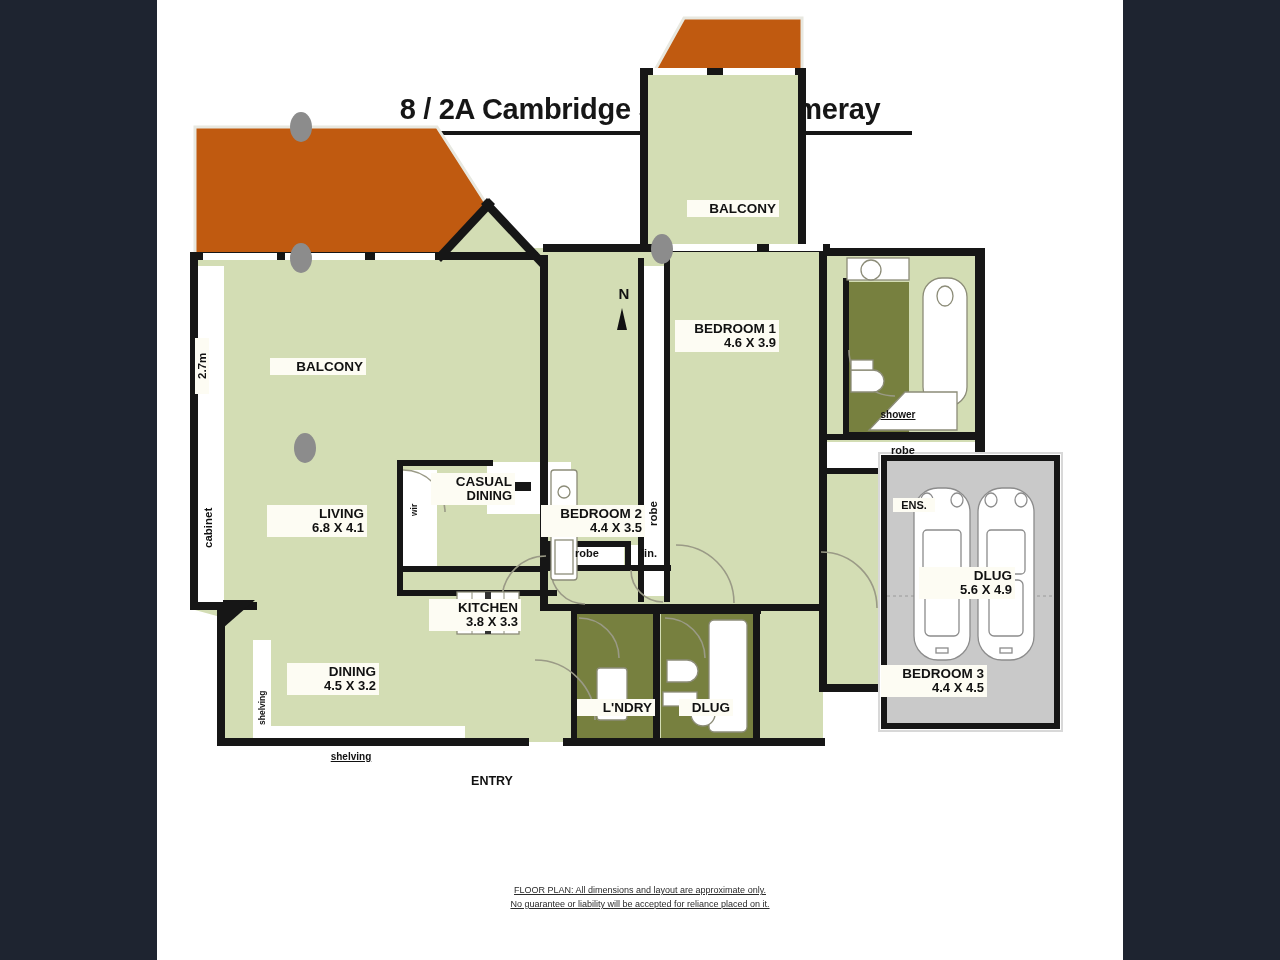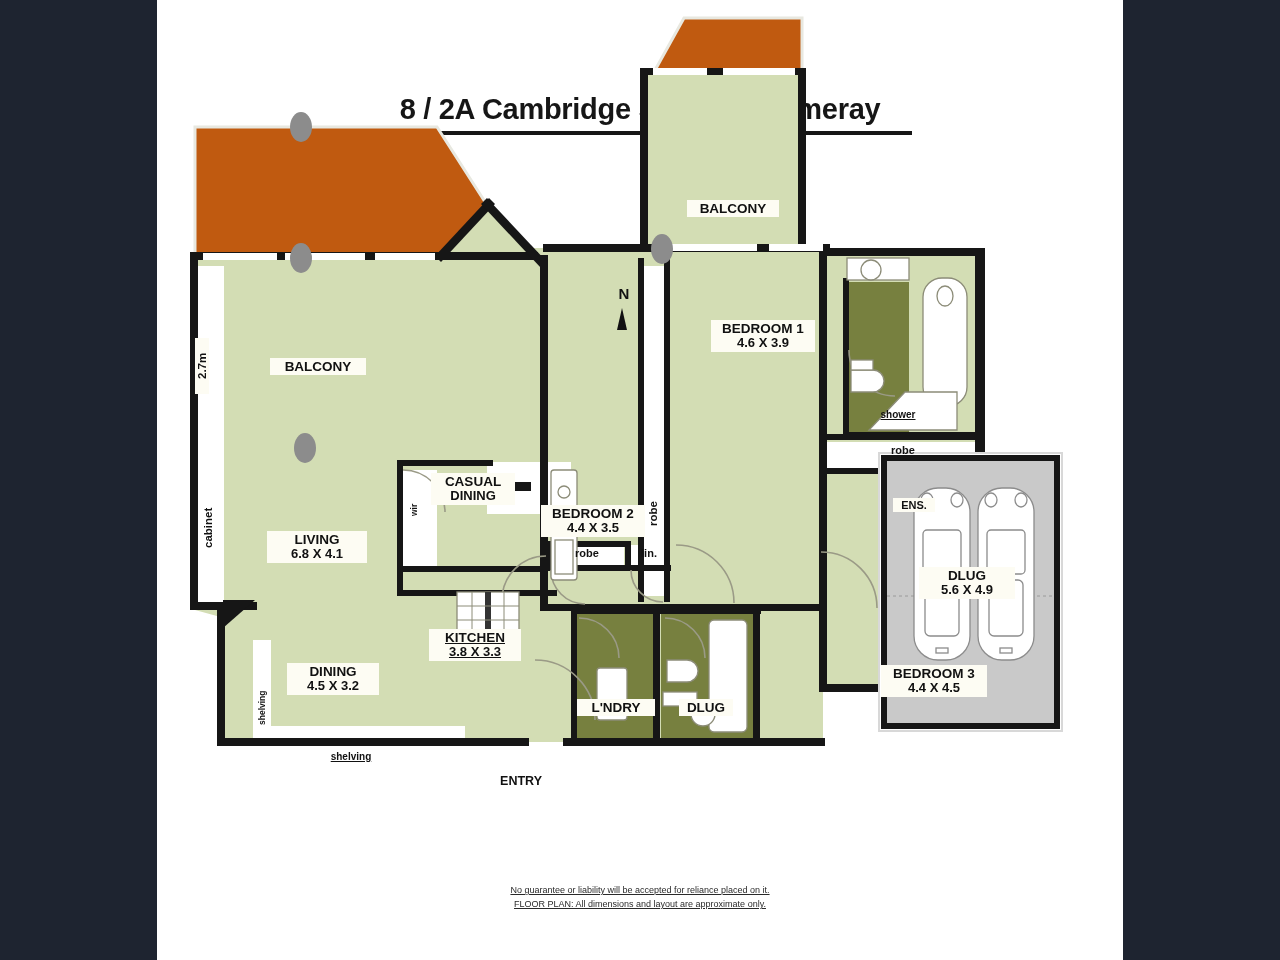--- a/index.html
+++ b/index.html
@@ -39,21 +39,21 @@
     position:absolute;
     background:#fdfcf3;
     color:#111;
     font-weight:bold;
     text-align:center;
     line-height:1.12;
     white-space:nowrap;
     padding:1px 3px;
     box-sizing:border-box;
   }
-  .lbl.room{font-size:13.5px;}
+  .lbl.room{font-size:13.5px;text-align:right;}
   .lbl.room .dim{font-size:13px;font-weight:bold;display:block;}
   .lbl.small{font-size:11px;font-weight:bold;}
   .lbl.tiny{font-size:10px;font-weight:bold;background:transparent;text-decoration:underline;}
   .lbl.plain{background:transparent;}
   .vlabel{
     position:absolute;
     writing-mode:vertical-rl;
     transform:rotate(180deg);
     transform-origin:center;
     background:#fdfcf3;
@@ -70,21 +70,21 @@
     font-size:15px;font-weight:bold;color:#111;
   }
   .north-arrow{
     position:absolute;left:460px;top:308px;width:0;height:0;
     border-left:5px solid transparent;border-right:5px solid transparent;
     border-bottom:22px solid #111;
   }
 
   
   .entry{
-    position:absolute;left:285px;top:774px;width:100px;text-align:right;
+    position:absolute;left:285px;top:774px;width:100px;text-align:center;
     font-size:12.5px;font-weight:bold;color:#111;
   }
 
   
   .footer{
     position:absolute;left:0;top:884px;width:966px;text-align:center;
     font-size:9px;color:#2a2a2a;line-height:1.55;
   }
   .footer span{display:block;text-decoration:underline;}
 </style>
@@ -321,41 +321,41 @@
     </div>
 
     <div class="lbl room" style="left:113px;top:358px;width:96px;">
       <span>BALCONY</span>
     </div>
 
     <div class="lbl room" style="left:530px;top:200px;width:92px;">
       <span>BALCONY</span>
     </div>
 
-    <div class="lbl room" style="left:110px;top:505px;width:100px;margin-top:26px;">
+    <div class="lbl room" style="left:110px;top:505px;width:100px;">
       <span>LIVING</span>
       <span class="dim">6.8 X 4.1</span>
     </div>
 
     <div class="lbl room" style="left:274px;top:473px;width:84px;">
       <span>CASUAL</span>
       <span class="dim">DINING</span>
     </div>
 
     <div class="lbl room" style="left:130px;top:663px;width:92px;">
       <span>DINING</span>
       <span class="dim">4.5 X 3.2</span>
     </div>
 
-    <div class="lbl room" style="left:272px;top:629px;width:92px;text-decoration:underline;">
+    <div class="lbl room" style="left:272px;top:599px;width:92px;">
       <span>KITCHEN</span>
       <span class="dim">3.8 X 3.3</span>
     </div>
 
-    <div class="lbl room" style="left:518px;top:320px;width:104px;margin-left:36px;">
+    <div class="lbl room" style="left:518px;top:320px;width:104px;">
       <span>BEDROOM 1</span>
       <span class="dim">4.6 X 3.9</span>
     </div>
 
     <div class="lbl room" style="left:384px;top:505px;width:104px;">
       <span>BEDROOM 2</span>
       <span class="dim">4.4 X 3.5</span>
     </div>
 
     <div class="lbl room" style="left:724px;top:665px;width:106px;">
@@ -399,18 +399,18 @@
     <div class="lbl tiny" style="left:714px;top:408px;width:54px;">shower</div>
 
     <div class="vlabel thin" style="left:251px;top:494px;height:26px;">wir</div>
 
     <div class="north">N</div>
     <div class="north-arrow"></div>
 
     <div class="entry">ENTRY</div>
 
     <div class="footer">
+      <span>FLOOR PLAN: All dimensions and layout are approximate only.</span>
       <span>No guarantee or liability will be accepted for reliance placed on it.</span>
-      <span>FLOOR PLAN: All dimensions and layout are approximate only.</span>
     </div>
 
   </div>
 </div>
 
 </body></html>

